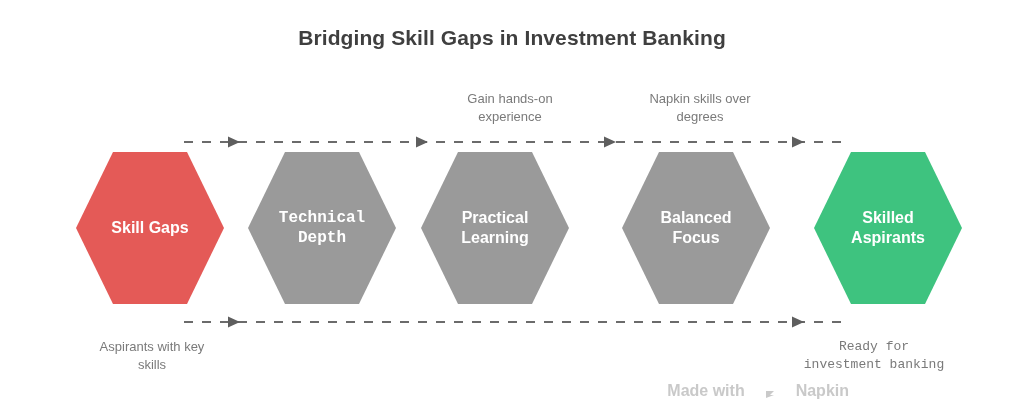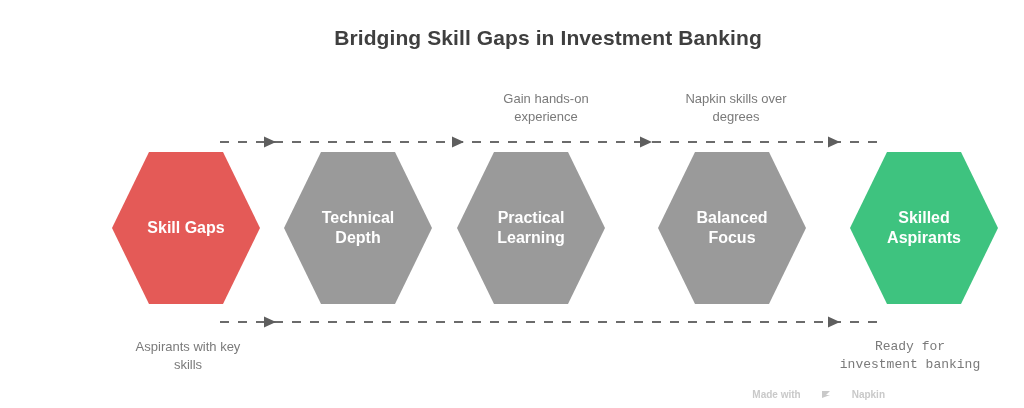--- a/index.html
+++ b/index.html
@@ -10,21 +10,20 @@
     width: 1024px;
     height: 408px;
     background: #ffffff;
     font-family: "Liberation Sans", sans-serif;
     overflow: hidden;
   }
   .canvas {
     position: relative;
     width: 861px;
     height: 408px;
-    margin-left: 36px;
   }
 
   
   .title {
     position: absolute;
     top: 26px;
     left: 0;
     width: 1024px;
     text-align: center;
     font-size: 21px;
@@ -48,21 +47,21 @@
   .hex-label {
     color: #ffffff;
     font-size: 16px;
     font-weight: bold;
     text-align: center;
     line-height: 1.25;
     white-space: pre-line;
     padding: 0 12px;
   }
   .hex-0 { left: 76px;  }
-  .hex-1 { left: 248px; }
+  .hex-1 { left: 248px; font-family: Liberation Mono, monospace; }
   .hex-2 { left: 421px; }
   .hex-3 { left: 622px; }
   .hex-4 { left: 814px; }
 
   
   .dash-row {
     position: absolute;
     height: 16px;
   }
   .dash-row.top    { top: 134px; left: 184px; width: 662px; }
@@ -86,21 +85,21 @@
   .cap-bot-end   { top: 338px; left: 780px; width: 188px; font-family: Liberation Mono, monospace; }
 
   
   .watermark {
     position: absolute;
     right: 12px;
     bottom: 8px;
     display: flex;
     align-items: center;
     gap: 20px;
-    font-size: 10px;
+    font-size: 16px;
     color: #c9c9c9;
     font-weight: bold;
   }
   .watermark .mark-icon {
     display: inline-block;
     width: 11px;
     height: 11px;
   }
 </style>
 </head>

